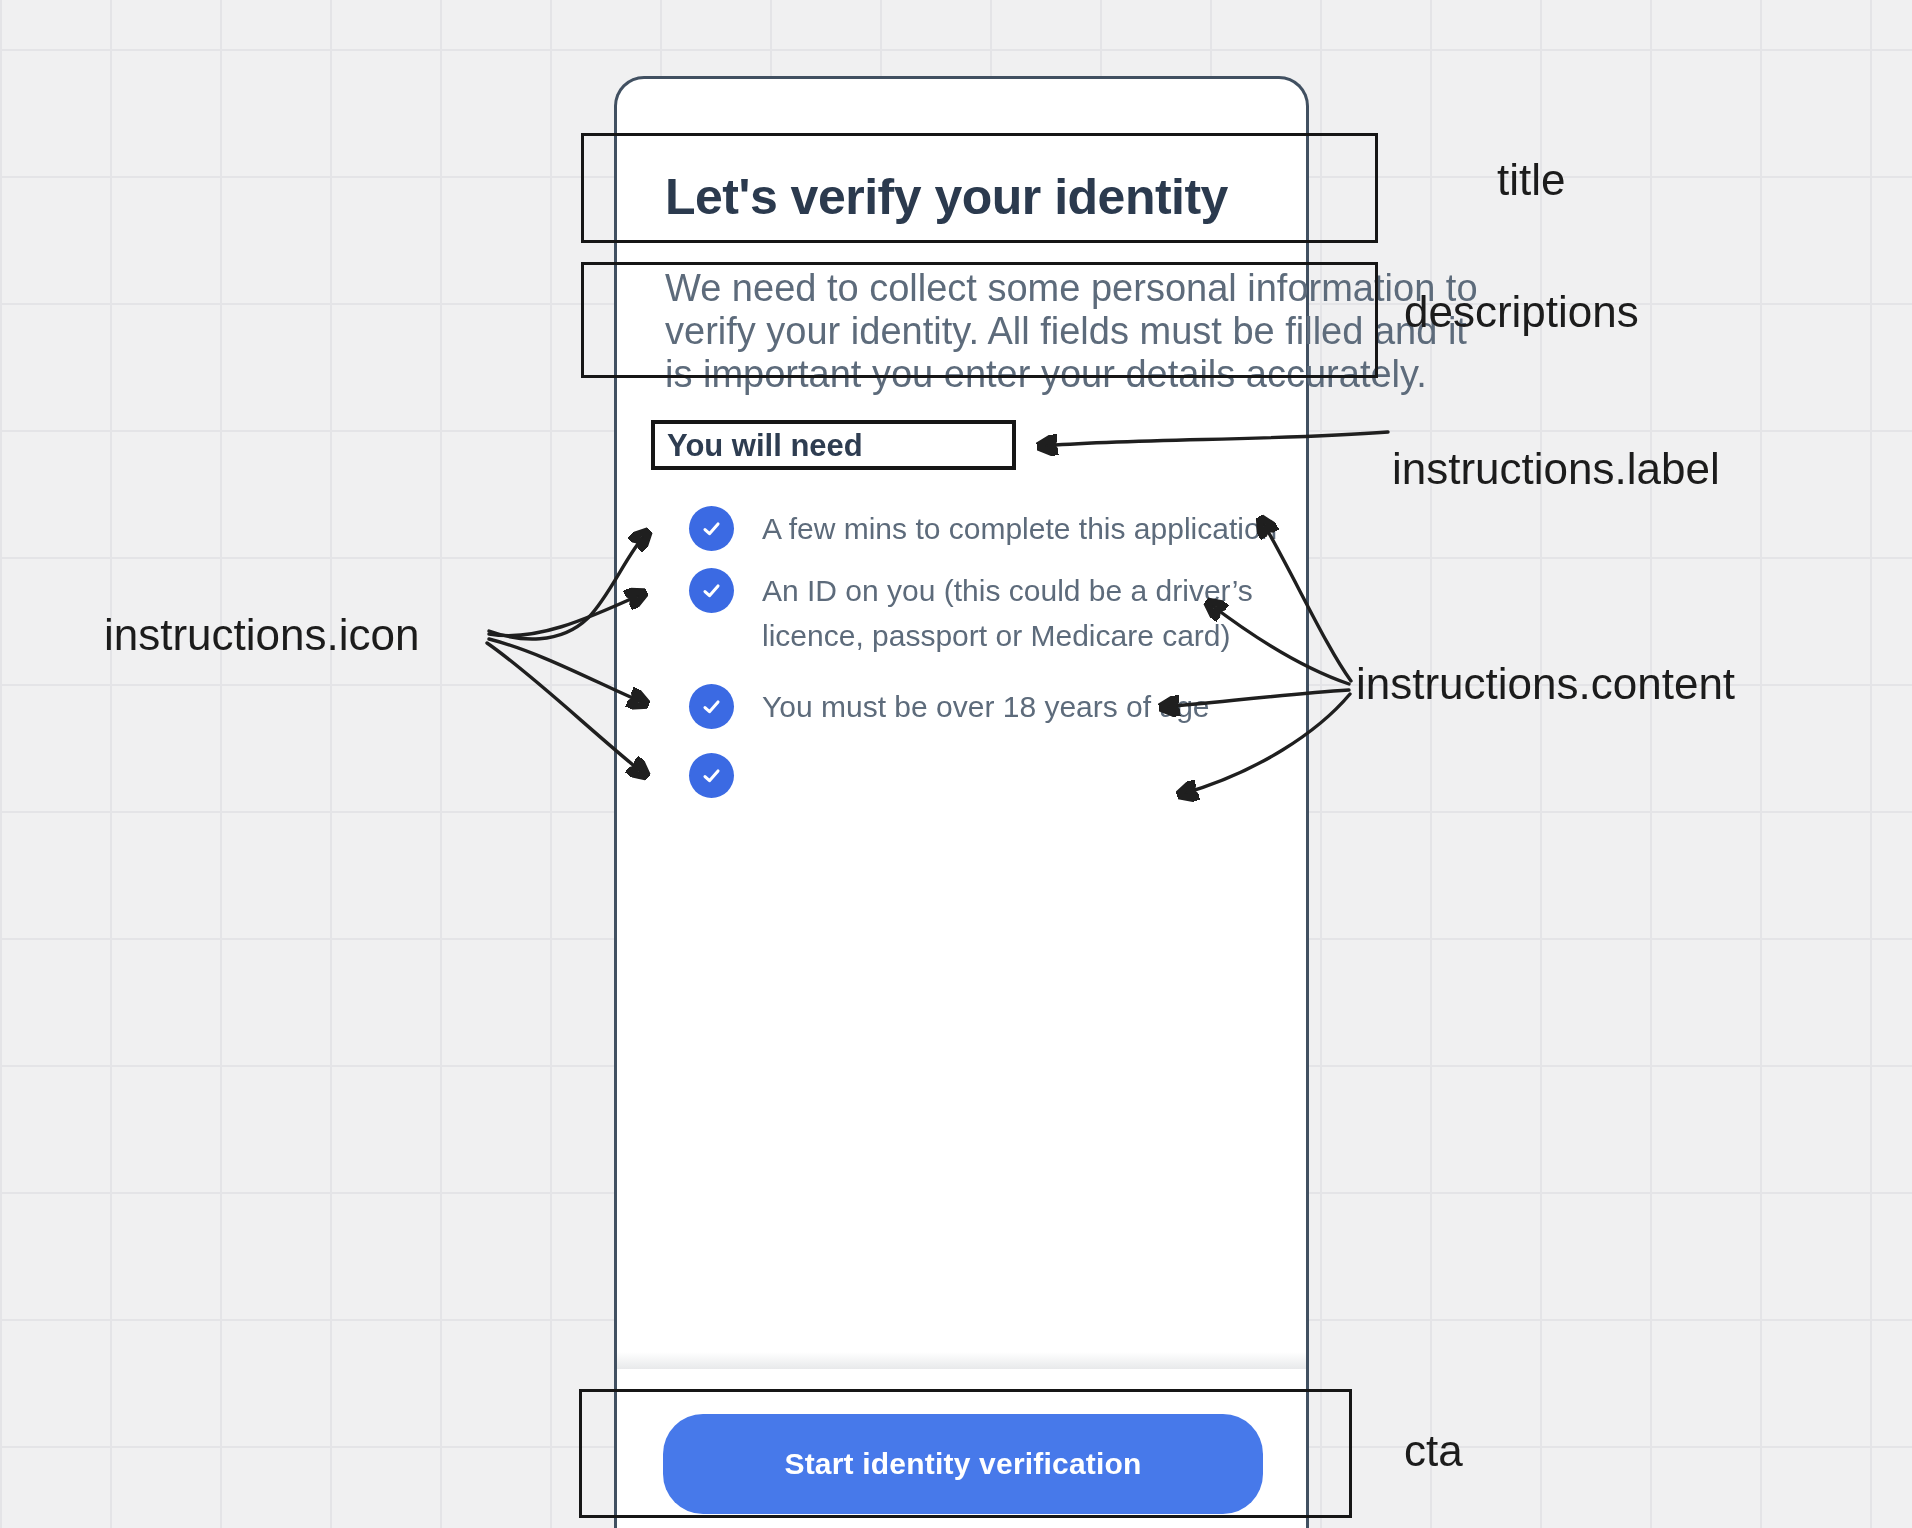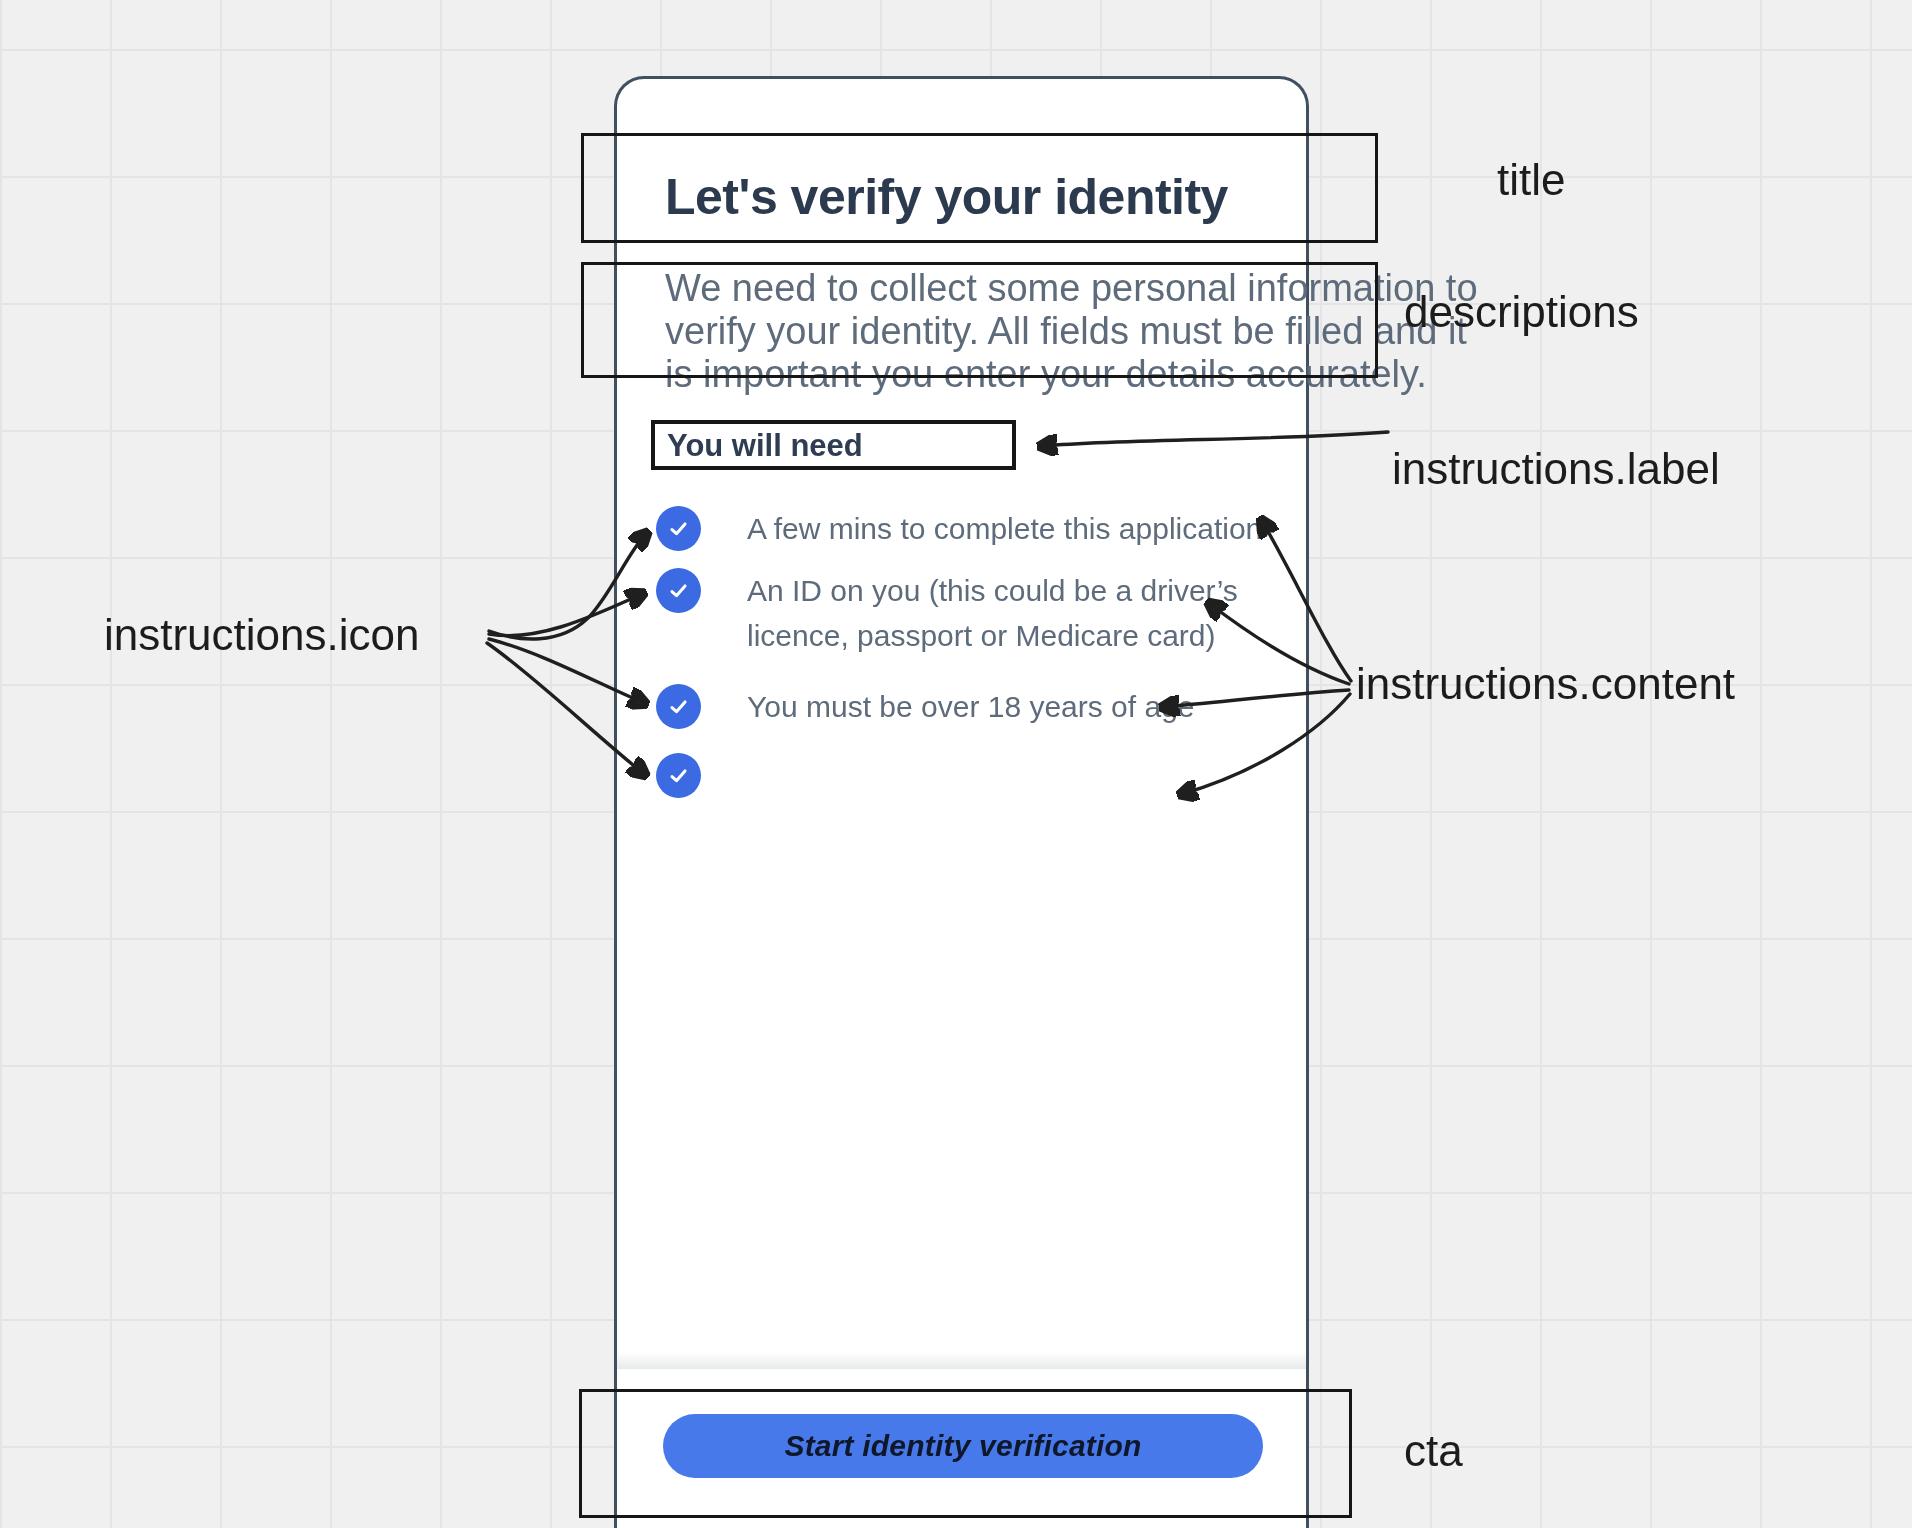--- a/index.html
+++ b/index.html
@@ -42,44 +42,44 @@
   .screen-desc{
     position:absolute;left:665px;top:267px;
     font-size:38px;line-height:43px;color:var(--body-text);
     white-space:pre-line;
   }
   .ywn-label{
     position:absolute;left:667px;top:427px;
     font-size:31px;line-height:38px;font-weight:600;
     color:#2e3d51;white-space:nowrap;
   }
-  .instr{position:absolute;left:656px;display:flex;gap:46px;align-items:flex-start;}
+  .instr{position:absolute;left:689px;display:flex;gap:28px;align-items:flex-start;}
   .instr-1{top:506px;}
   .instr-2{top:568px;}
   .instr-3{top:684px;}
   .instr-4{top:753px;}
   .check-bubble{
     flex:0 0 auto;width:45px;height:45px;border-radius:50%;
     background:var(--accent-blue);
     display:flex;align-items:center;justify-content:center;
   }
   .instr-text{
     font-size:30px;line-height:45px;color:var(--body-text);
     white-space:pre-line;max-width:520px;
   }
   .footer-divider{
     position:absolute;left:617px;top:1352px;width:689px;height:17px;
     background:linear-gradient(to bottom, rgba(90,100,110,0), rgba(90,100,110,0.14));
   }
   .cta-button{
-    position:absolute;left:663px;top:1414px;width:600px;height:64px;
+    position:absolute;left:663px;top:1414px;width:600px;height:100px;
     border:none;border-radius:40px;background:var(--button-blue);
-    color:#0f172a;font-size:30px;font-weight:600;letter-spacing:0.2px;
+    color:#ffffff;font-size:30px;font-weight:600;letter-spacing:0.2px;
     font-family:"Liberation Sans","DejaVu Sans",sans-serif;
-    display:flex;align-items:center;justify-content:center;cursor:pointer;font-style:italic;
+    display:flex;align-items:center;justify-content:center;cursor:pointer;
   }
 
   
   .anno-box{position:absolute;border:3px solid #161616;background:transparent;}
   .box-title{left:581px;top:133px;width:797px;height:110px;}
   .box-desc {left:581px;top:262px;width:797px;height:116px;}
   .box-ywn  {left:651px;top:420px;width:365px;height:50px;border-width:4px;}
   .box-cta  {left:579px;top:1389px;width:773px;height:129px;}
 
   

